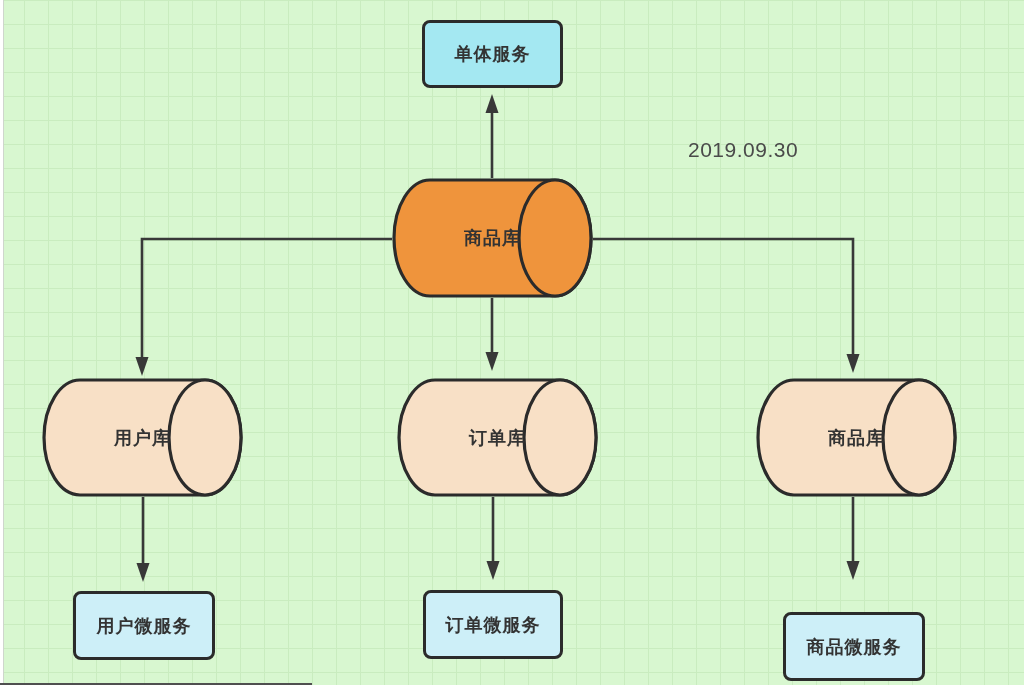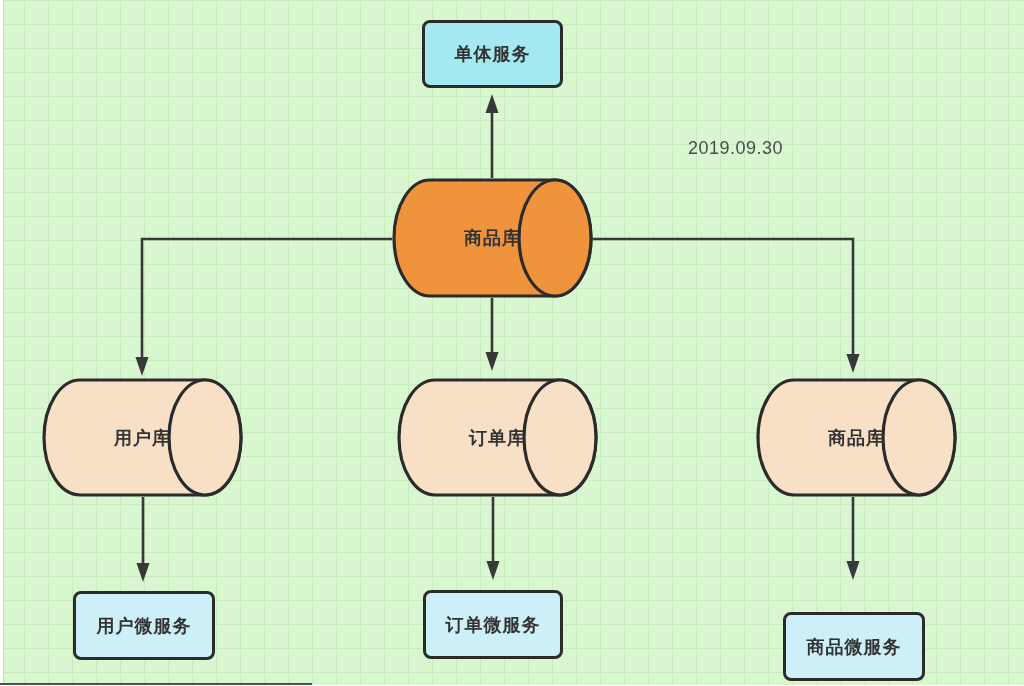--- a/index.html
+++ b/index.html
@@ -28,21 +28,21 @@
   .node.rect{
     border:3px solid #2b2b2b;border-radius:8px;
   }
   .node .lbl{
     font-size:18px;font-weight:600;color:#333333;letter-spacing:1px;
     position:relative;z-index:2;white-space:nowrap;
   }
   .node.cyl svg{position:absolute;left:0;top:0;overflow:visible;}
   .date{
     position:absolute;left:688px;top:138px;z-index:3;
-    font-size:18px;color:#4a4a4a;font-weight:400;letter-spacing:0.5px;
+    font-size:21px;color:#4a4a4a;font-weight:400;letter-spacing:0.5px;
   }
 </style>
 </head>
 <body>
 
 <div class="stage">
   <div class="canvas">
     <svg id="edges-layer" xmlns="http://www.w3.org/2000/svg">
         <g>
           <polyline points="492,178 492,112" fill="none" stroke="#383838" stroke-width="2.6"></polyline>

